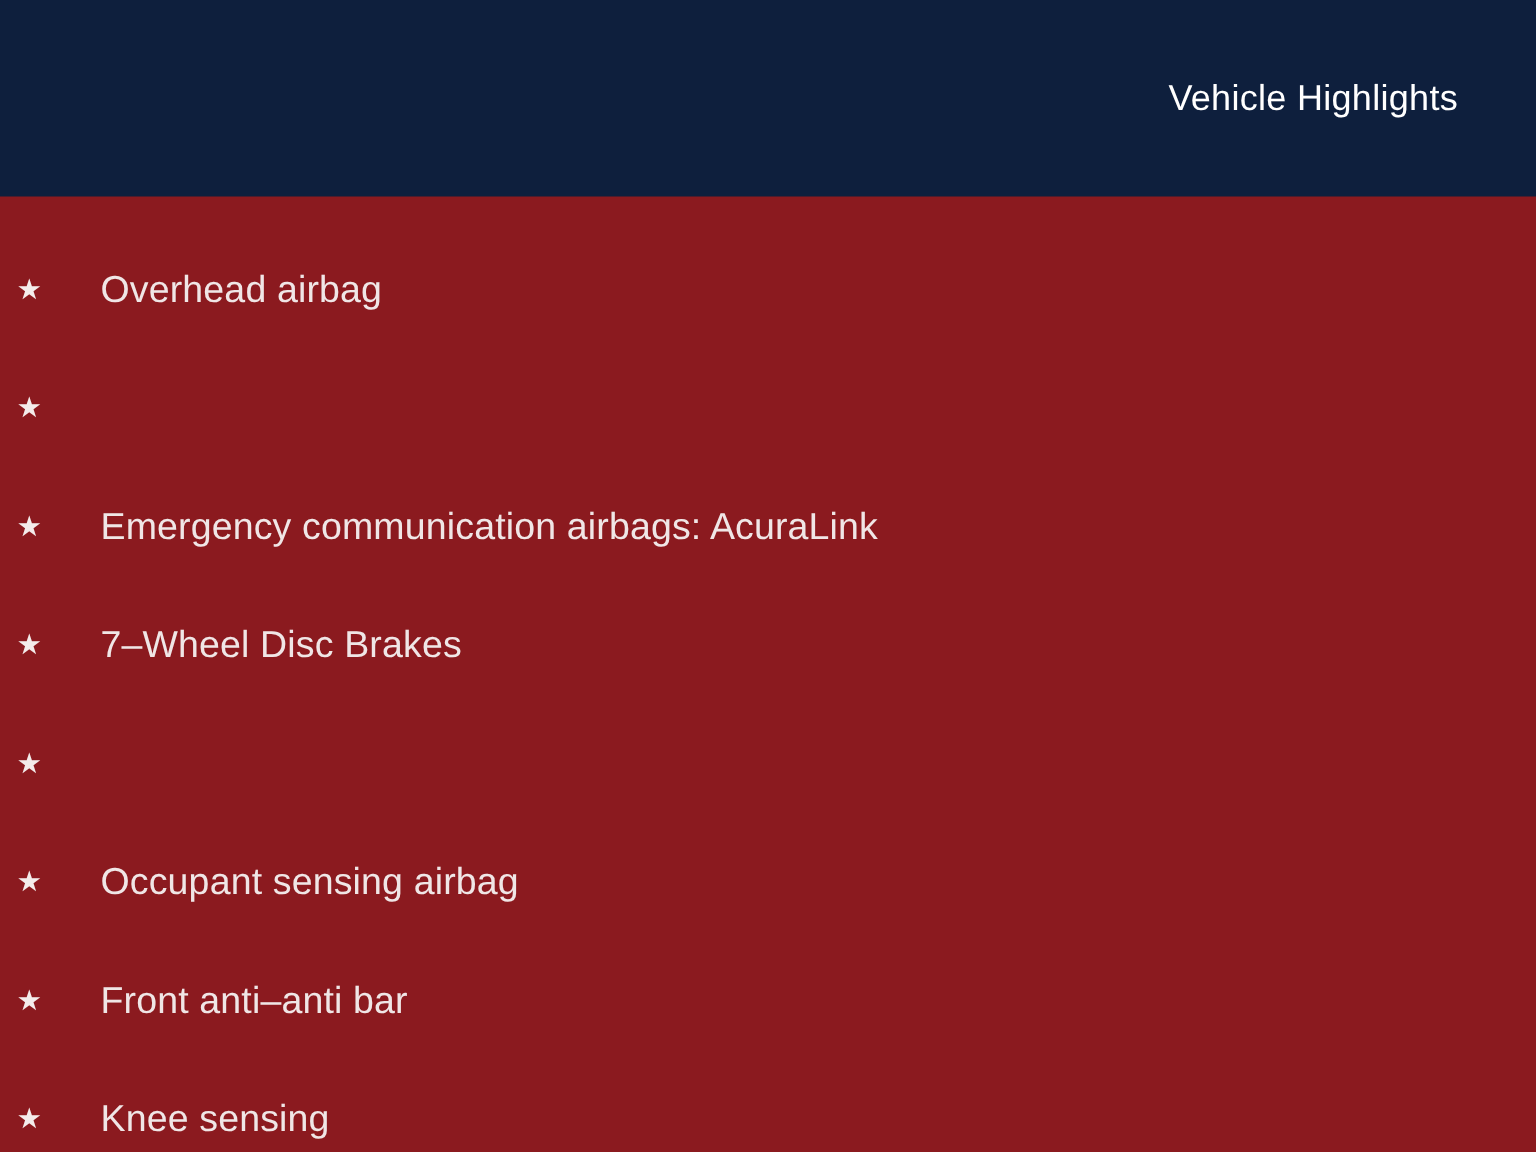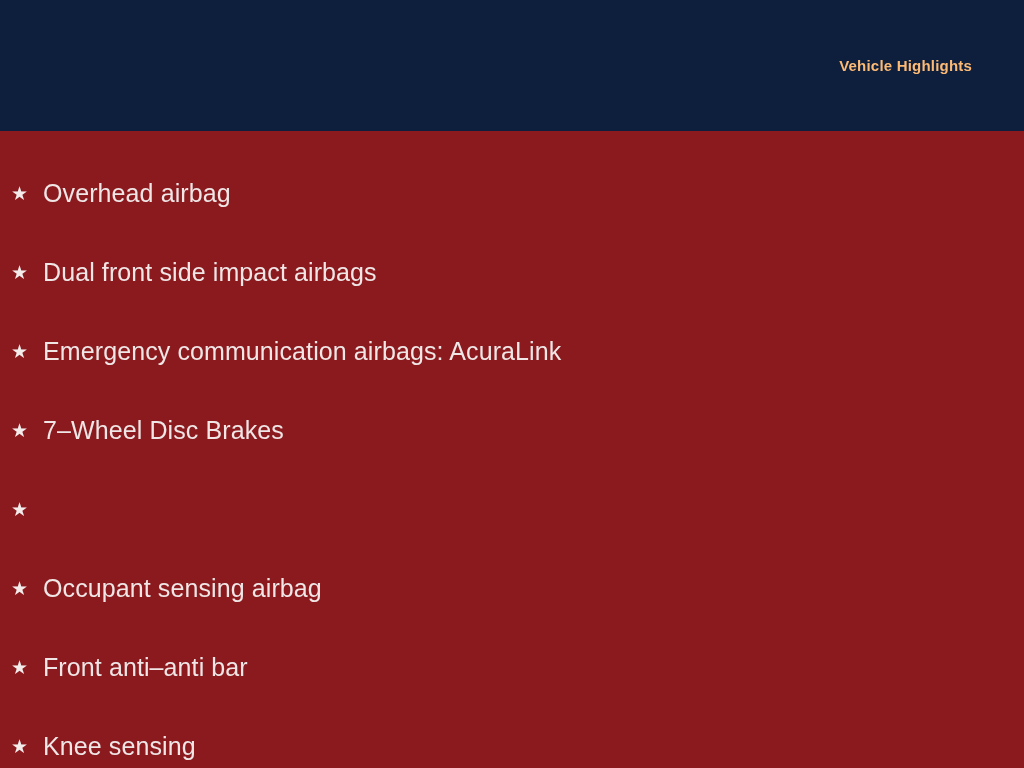--- a/index.html
+++ b/index.html
@@ -31,23 +31,23 @@
     width: 1024px;
     height: 131px;
     background: #0e1f3d;
     display: flex;
     align-items: center;
     justify-content: flex-end;
     padding-right: 52px;
   }
 
   .header-title {
-    color: #fdba74;
-    font-size: 15px;
-    font-weight: bold;
+    color: #ffffff;
+    font-size: 24px;
+    font-weight: normal;
     letter-spacing: 0.2px;
     line-height: 1;
     white-space: nowrap;
   }
 
   
   .highlights {
     position: absolute;
     top: 131px;
     left: 0;
@@ -73,41 +73,41 @@
     line-height: 1;
     text-align: left;
   }
 
   .highlight-label {
     color: #f0e6e6;
     font-size: 25px;
     line-height: 1.15;
     letter-spacing: 0.1px;
     white-space: nowrap;
+    margin-left: 24px;
   }
 </style>
 </head>
 <body>
 
 <div class="slide">
 
   <div class="header">
     <div class="header-title">Vehicle Highlights</div>
   </div>
 
   <ul class="highlights">
 
     <li class="highlight-item">
       <span class="bullet-star">★</span>
       <span class="highlight-label">Overhead airbag</span>
     </li>
 
     <li class="highlight-item">
       <span class="bullet-star">★</span>
-      <span class="highlight-label">Dual front side impact airbags</span>
     </li>
 
     <li class="highlight-item">
       <span class="bullet-star">★</span>
       <span class="highlight-label">Emergency communication airbags: AcuraLink</span>
     </li>
 
     <li class="highlight-item">
       <span class="bullet-star">★</span>
       <span class="highlight-label">7–Wheel Disc Brakes</span>

